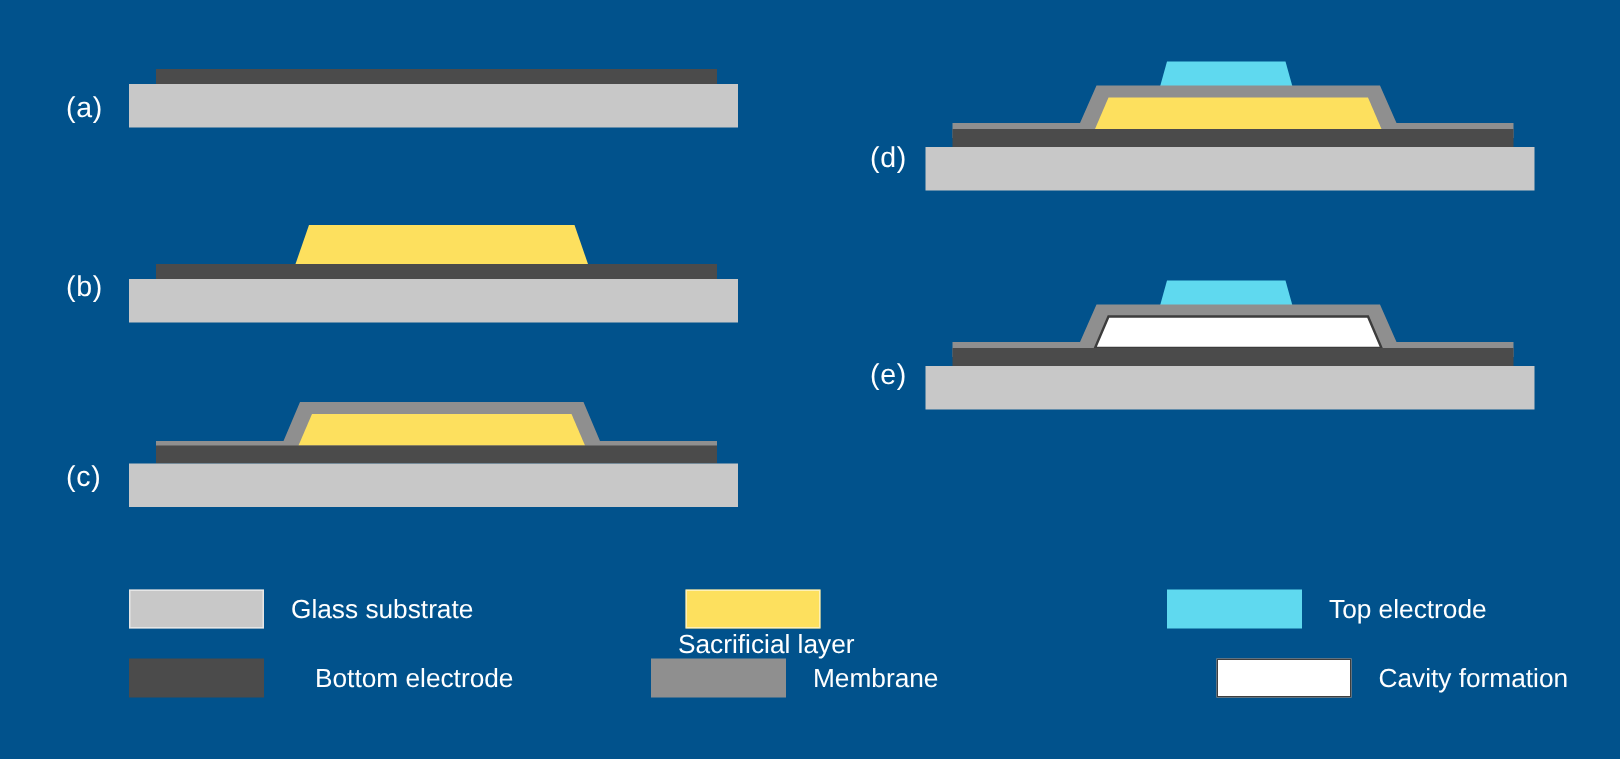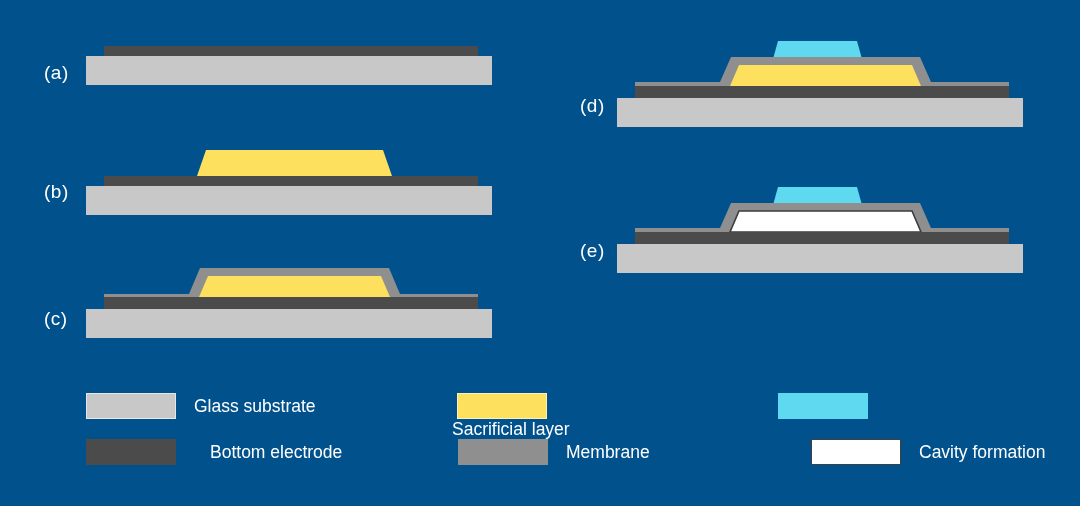--- a/index.html
+++ b/index.html
@@ -98,27 +98,28 @@
     </div>
     <div class="legend-item" style="left:86px; top:439px;gap:16px;">
       <span class="legend-swatch no-border" style="background:#4b4b4b;"></span>
       <span class="legend-text">Bottom electrode</span>
     </div>
 
     <div class="legend-item" style="left:434px; top:393px;flex-direction:column;">
       <span class="legend-swatch" style="background:#fde05e;"></span>
       <span class="legend-text">Sacrificial layer</span>
     </div>
-    <div class="legend-item" style="left:458px; top:439px;">
+    <div class="legend-item" style="left:434px; top:439px;">
       <span class="legend-swatch no-border" style="background:#8f8f8f;"></span>
       <span class="legend-text">Membrane</span>
     </div>
 
     <div class="legend-item" style="left:778px; top:393px;">
       <span class="legend-swatch no-border" style="background:#5fd9ef;"></span>
+      <span class="legend-text">Top electrode</span>
     </div>
     <div class="legend-item" style="left:778px; top:439px;padding-left:33px;">
       <span class="legend-swatch dark-border" style="background:#ffffff;"></span>
       <span class="legend-text">Cavity formation</span>
     </div>
 
   </div>
 </div>
 
 </body></html>

